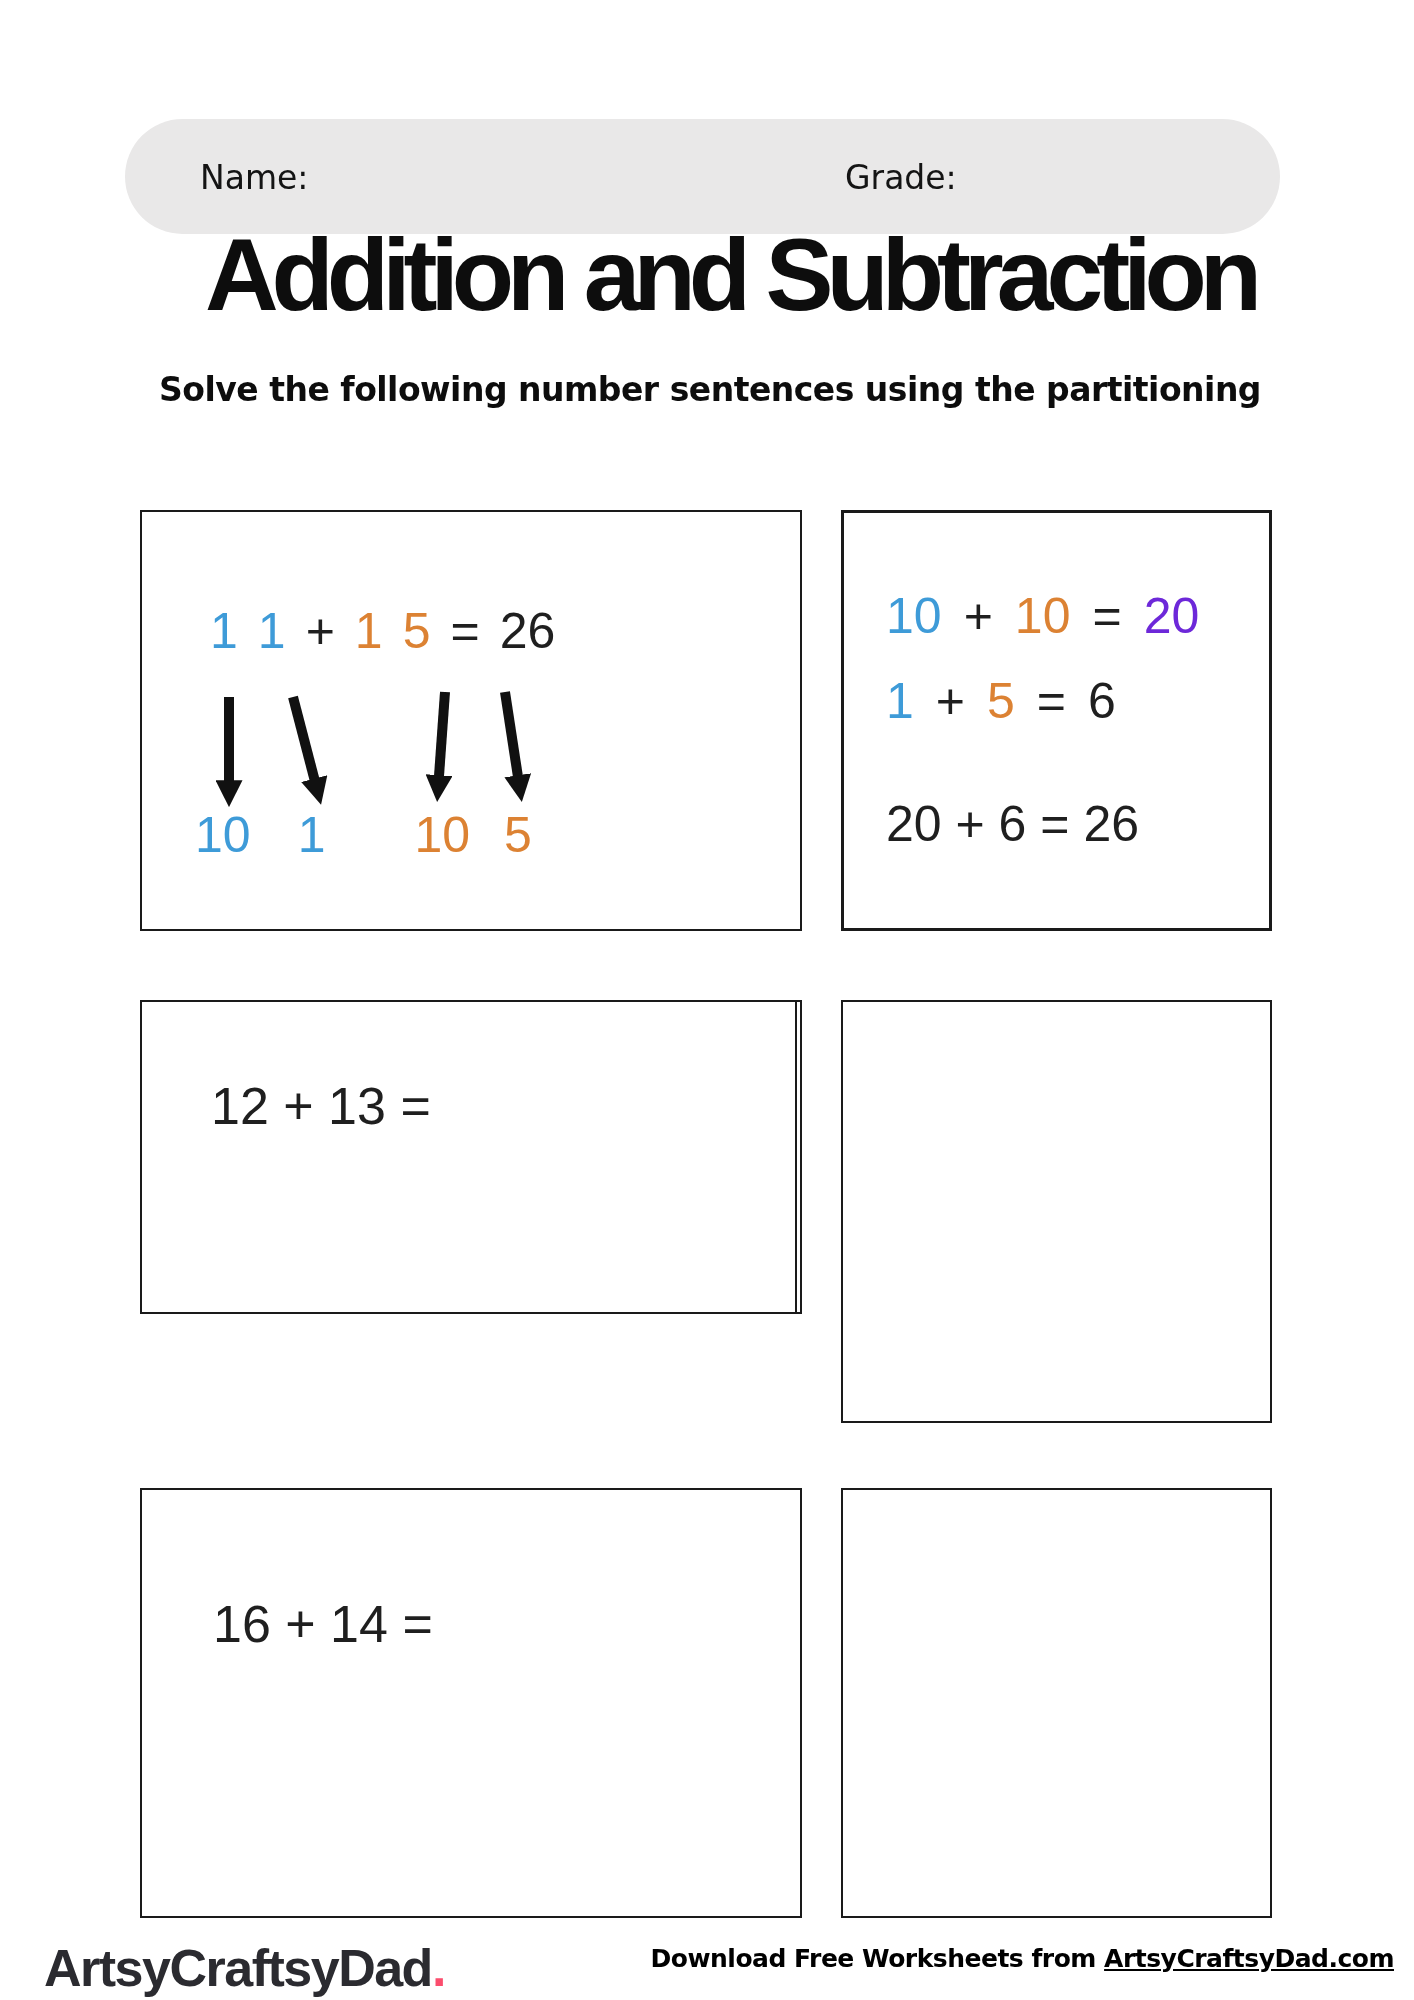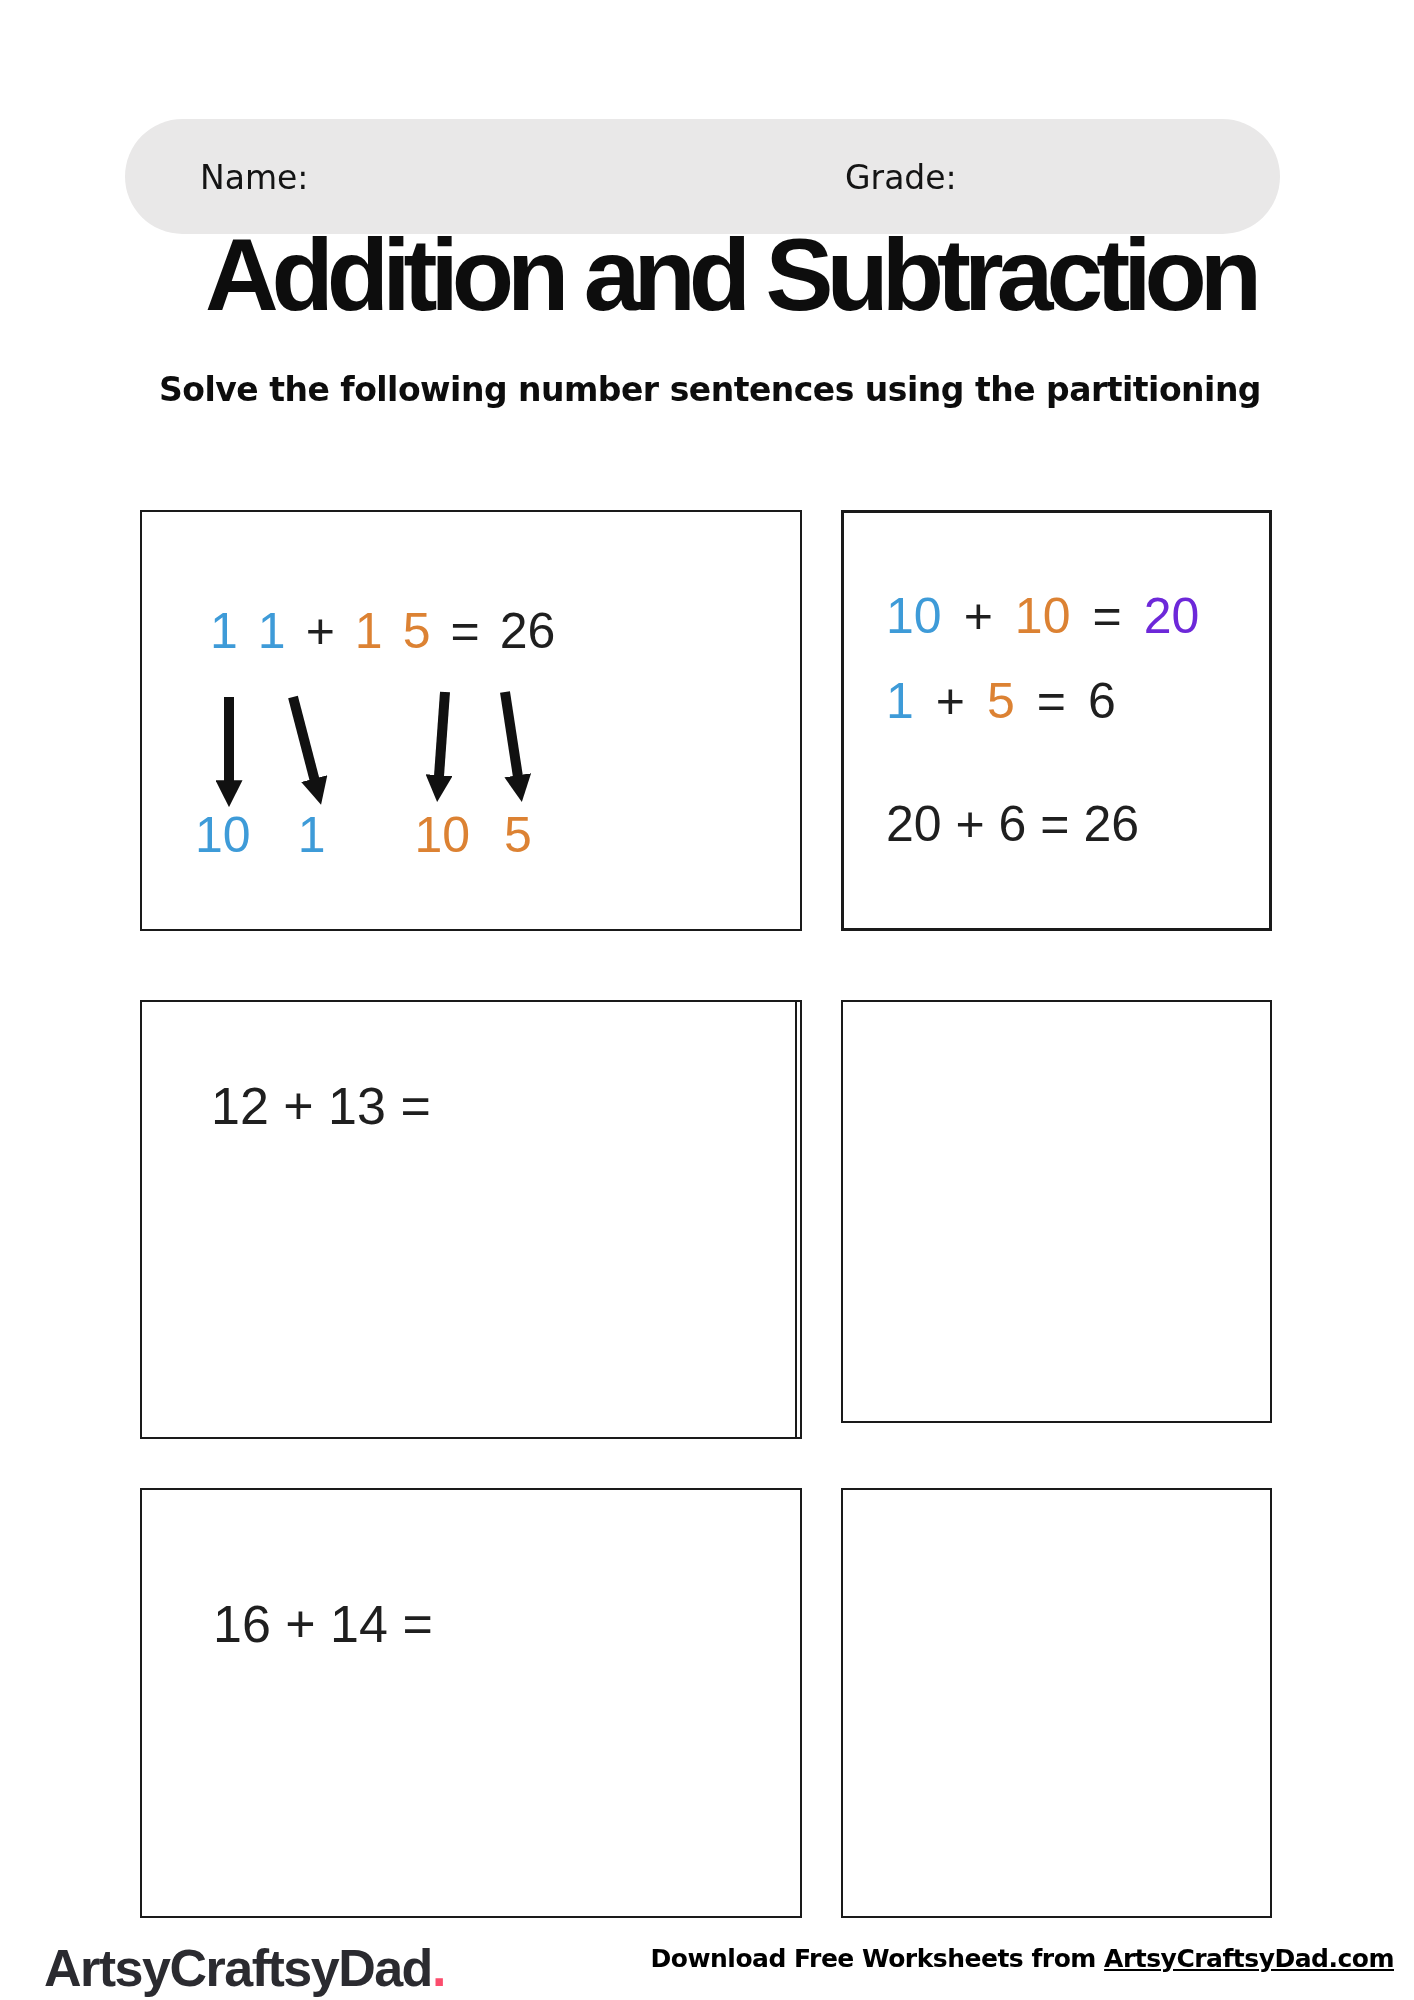--- a/index.html
+++ b/index.html
@@ -31,21 +31,21 @@
     font-family:"DejaVu Sans", sans-serif; font-weight:bold;
     font-size:33px; letter-spacing:-0.5px; color:#0D0D0D;
   }
   .subtitle.l1 { top:370px; }
   .subtitle.l2 { top:437px; }
 
   
   .box { position:absolute; background:#ffffff; border:2px solid #1A1A1A; box-sizing:border-box; }
   .example-box  { left:140px; top:510px;  width:662px; height:421px; }
   .solution-box { left:841px; top:510px;  width:431px; height:421px; border-width:3px; }
-  .problem-box.p1 { left:140px; top:1000px; width:662px; height:439px; }
+  .problem-box.p1 { left:140px; top:1000px; width:662px; height:314px; }
   .answer-box.a1  { left:841px; top:1000px; width:431px; height:423px; }
   .problem-box.p2 { left:140px; top:1488px; width:662px; height:430px; }
   .answer-box.a2  { left:841px; top:1488px; width:431px; height:430px; }
   
   .problem-box.p1::after {
     content:""; position:absolute; top:0; bottom:0; right:3px; width:2px; background:#1A1A1A;
   }
 
   
   .eq {

